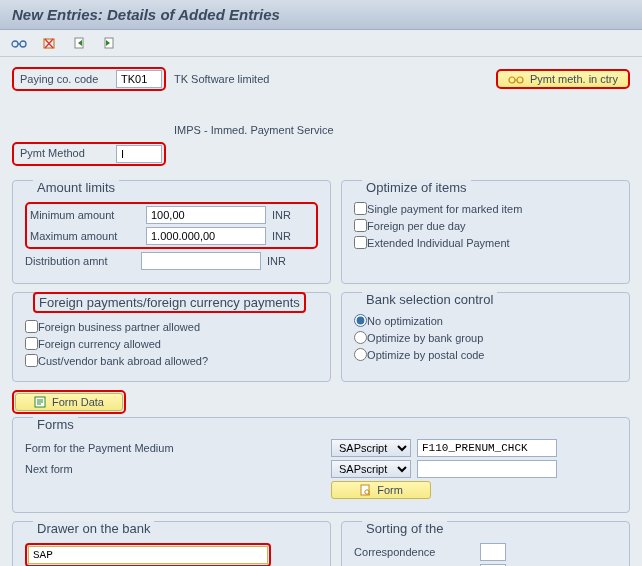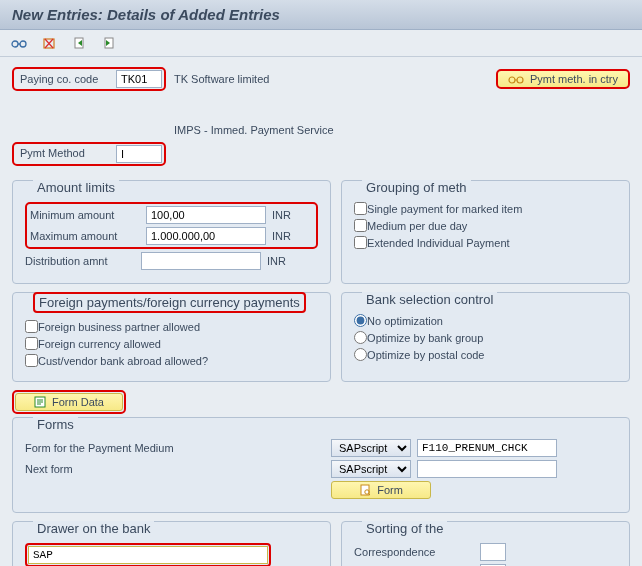--- a/index.html
+++ b/index.html
@@ -239,29 +239,29 @@
           </div>
         </div>
         <div class="form-line">
           <span class="form-label">Distribution amnt</span>
           <input class="form-input" style="width: 120px;" value="">
           <span class="currency">INR</span>
         </div>
       </div>
     </div>
     <div class="group" style="flex:0.95">
-      <span class="group-title">Grouping of meth</span>
+      <span class="group-title">Optimize of items</span>
       <div class="group-body">
         <label class="chk-line">
             <input type="checkbox" style="">
             <span>Single payment for marked item</span>
           </label>
         <label class="chk-line">
             <input type="checkbox" style="">
-            <span>Medium per due day</span>
+            <span>Foreign per due day</span>
           </label>
         <label class="chk-line">
             <input type="checkbox" style="">
             <span>Extended Individual Payment</span>
           </label>
       </div>
     </div>
   </div>
 
   

